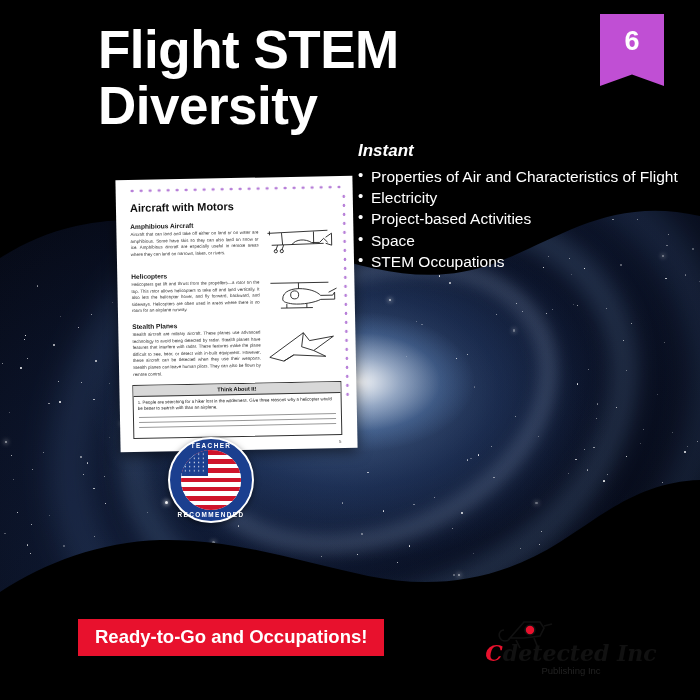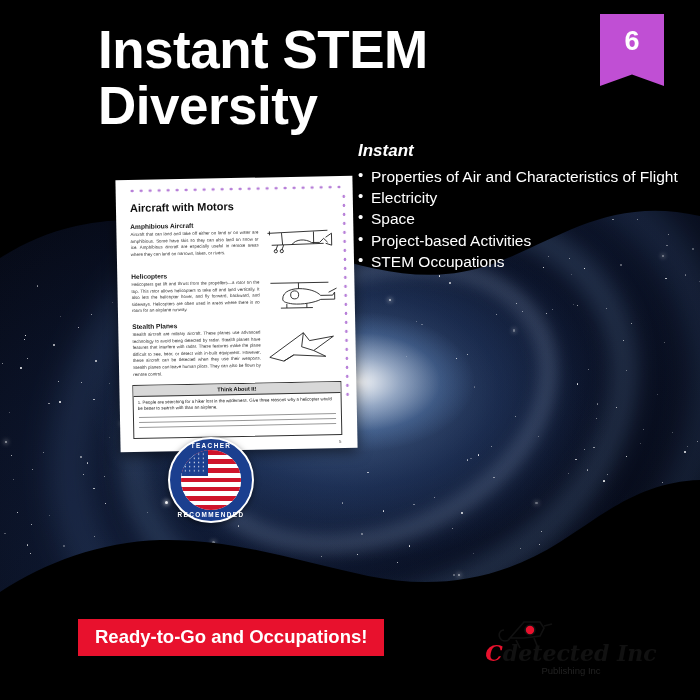--- a/index.html
+++ b/index.html
@@ -780,35 +780,35 @@
 
   <svg class="header-wave" viewBox="0 0 700 330" preserveAspectRatio="none">
     <path d="M0,0 L700,0 L700,216 C612,196 560,238 498,262 C430,288 372,270 300,248 C228,226 150,210 76,226 C48,232 22,244 0,258 Z" fill="#000000"></path>
   </svg>
 
   <svg class="footer-wave" viewBox="0 0 700 220" preserveAspectRatio="none">
     <path d="M0,220 L700,220 L700,0 C640,2 604,34 560,62 C500,100 436,110 368,96 C300,82 232,58 160,60 C100,62 46,82 0,112 Z" fill="#000000"></path>
   </svg>
 
   <div class="title-block">
-    <div class="title-line">Instant STEM</div>
+    <div class="title-line">Flight STEM</div>
     <div class="title-line">Diversity</div>
   </div>
 
   <div class="grade-badge">
     <span>6</span>
   </div>
 
   <div class="includes">
     <div class="includes-title">Instant</div>
     <ul>
       <li>Properties of Air and Characteristics of Flight</li>
       <li>Electricity</li>
+      <li>Project-based Activities</li>
       <li>Space</li>
-      <li>Project-based Activities</li>
       <li>STEM Occupations</li>
     </ul>
   </div>
 
   <div class="worksheet">
     <div class="ws-topdots"></div>
     <div class="ws-sidedots"></div>
     <div class="ws-title">Aircraft with Motors</div>
 
     <div class="ws-sec ws-sec-1">

